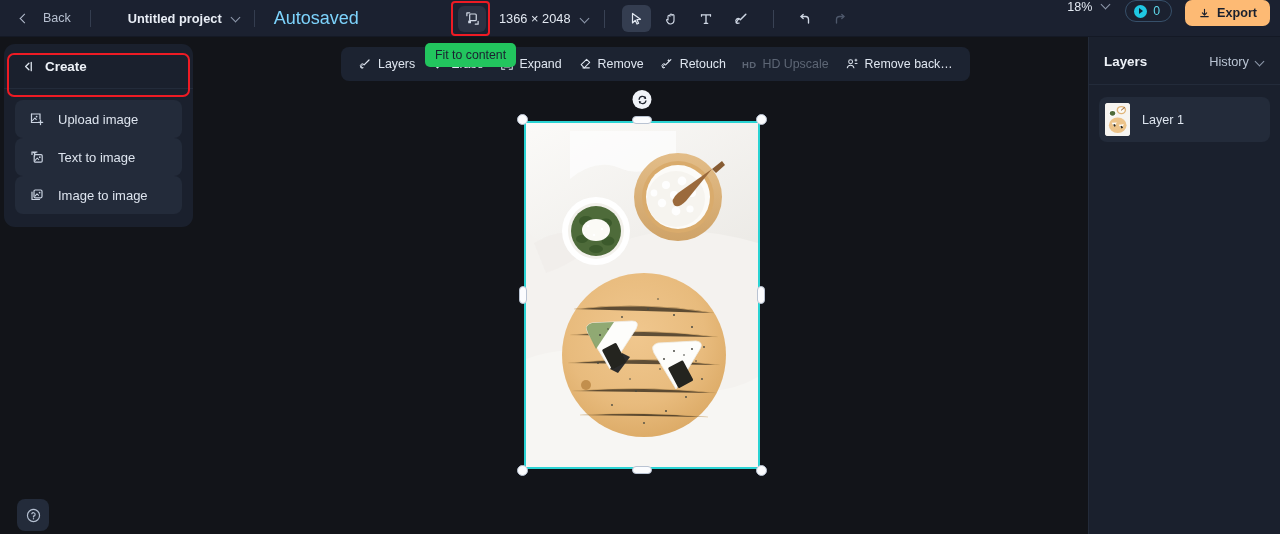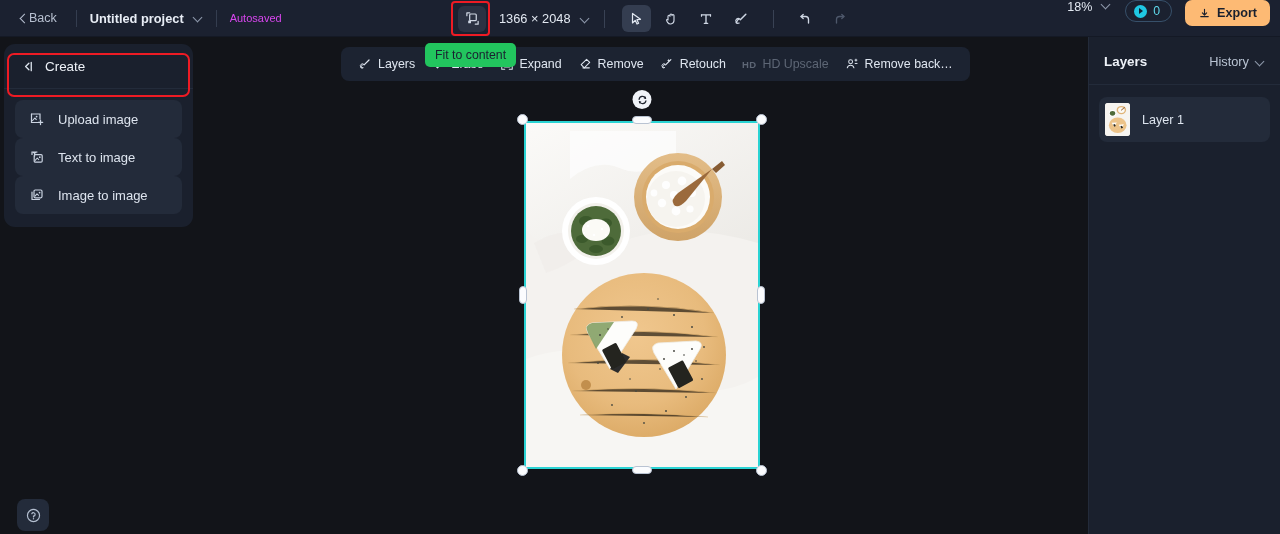--- a/index.html
+++ b/index.html
@@ -12,40 +12,40 @@
   .app { position: relative; width: 1280px; height: 534px; background: #121419; }
 
   
   .header {
     position: absolute; top: 0; left: 0; width: 1280px; height: 37px;
     background: #1b2130; display: flex; align-items: center;
     border-bottom: 1px solid #141925;
   }
   .hdr-left { display: flex; align-items: center; height: 100%; padding-left: 12px; }
   .back-btn {
-    display: flex; align-items: center; gap: 2px;
+    display: flex; align-items: center; gap: 16px;
     color: #b7c0d0; font-size: 12.5px; cursor: pointer; padding: 4px 6px;
   }
   .chev-left { width: 9px; height: 9px; position: relative; }
   .chev-left::before {
     content: ""; position: absolute; left: 3px; top: 1px;
     width: 6px; height: 6px; border-left: 1.4px solid #b7c0d0; border-bottom: 1.4px solid #b7c0d0;
     transform: rotate(45deg);
   }
   .vdiv { width: 1px; height: 17px; background: #343d4f; margin: 0 13px; }
-  .proj-name { color: #e8edf5; font-size: 12.8px; font-weight: bold; }
+  .proj-name { color: #e8edf5; font-size: 12.8px; font-weight: bold; margin-left: 24px; }
   .chev-dn {
     width: 10px; height: 10px; position: relative; margin-left: 9px; cursor: pointer;
   }
   .chev-dn::before {
     content: ""; position: absolute; left: 1px; top: 1px;
     width: 6px; height: 6px; border-right: 1.3px solid #8e99ab; border-bottom: 1.3px solid #8e99ab;
     transform: rotate(45deg);
   }
-  .autosaved { color: #d946ef; font-size: 11px; }
+  .autosaved { color: #7dd3fc; font-size: 18px; margin-left: 6px; }
 
   
   .hdr-center {
     position: absolute; left: 452px; top: 0; height: 37px;
     display: flex; align-items: center; gap: 0;
   }
   .redbox {
     position: absolute; left: 451px; top: 1px; width: 39px; height: 35px;
     border: 2.5px solid #ee1b24; border-radius: 4px; pointer-events: none; z-index: 30;
   }
@@ -90,21 +90,21 @@
 
   
   .sidebar {
     position: absolute; left: 4px; top: 44px; width: 189px;
     background: #1a202d; border-radius: 11px; padding-bottom: 10px;
   }
   .sb-head {
     display: flex; align-items: center; gap: 10px;
     padding: 15px 16px 14px 16px; border-bottom: 1px solid #232b3a;
   }
-  .sb-title { color: #eef2f8; font-size: 13.4px; font-weight: normal; }
+  .sb-title { color: #eef2f8; font-size: 13.4px; font-weight: bold; }
   .sb-body { padding: 11px 11px 3px 11px; display: flex; flex-direction: column; }
   .sb-item {
     display: flex; align-items: center; gap: 13px;
     background: #232b3a; border-radius: 8px; padding: 11px 14px; cursor: pointer;
   }
   .sb-label { color: #dde4ee; font-size: 13px; }
   .sb-redbox {
     position: absolute; left: 7px; top: 53px; width: 183px; height: 44px;
     border: 2.5px solid #ee1b24; border-radius: 7px; pointer-events: none; z-index: 25;
   }

